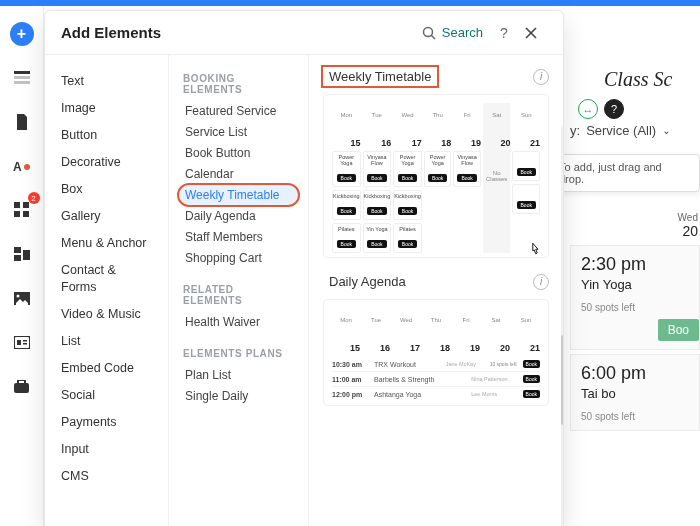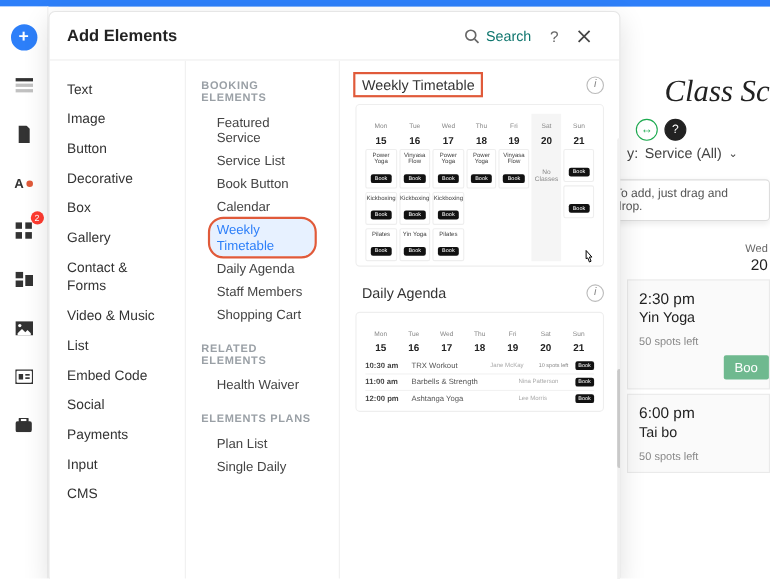--- a/index.html
+++ b/index.html
@@ -17,56 +17,56 @@
   .panel-title { font-weight:600; font-size:15px; flex:0 0 auto; }
   .panel-head-spacer { flex:1; }
   .search { display:flex; align-items:center; gap:6px; color:#0f766e; font-size:13px; }
   .panel-head .ctrl { width:22px; text-align:center; color:#666; font-size:14px; }
   .panel-body { flex:1; display:flex; overflow:hidden; }
   .col1 { width:124px; border-right:1px solid #f0f0f0; padding:12px 0; overflow:auto; }
   .col1 .cat { padding:4px 16px; font-size:12.5px; color:#333; line-height:17px; margin:2px 0; cursor:pointer; }
   .highlight-red { outline:2px solid #e05a3a; outline-offset:0; }
   .col2 { width:140px; border-right:1px solid #f0f0f0; padding:14px 10px; font-size:12px; color:#555; overflow:auto; }
   .grouphdr { font-size:10px; letter-spacing:.6px; color:#9aa0a6; font-weight:600; margin:4px 4px 6px 4px; }
-  .elitem { padding:3px 6px; margin:1px 12px; border-radius:12px; color:#444; cursor:pointer; font-size:12px; }
+  .elitem { padding:3px 6px; margin:1px 0; border-radius:12px; color:#444; cursor:pointer; font-size:12px; }
   .elitem.selected { background:#e7f1ff; color:#2d7ff9; }
   .elitem.selected.highlight-red { outline:2px solid #e05a3a; }
   .col3 { flex:1; padding:12px 14px 0 14px; position:relative; overflow:auto; }
   .preview-title-row { display:flex; align-items:center; justify-content:space-between; margin-bottom:8px; }
   .preview-title { font-size:13px; color:#333; padding:2px 6px; }
   .info-icn { width:16px; height:16px; border:1px solid #bbb; border-radius:50%; font-size:10px; display:flex; align-items:center; justify-content:center; color:#888; font-style:italic; }
   .preview-box { border:1px solid #eee; border-radius:4px; padding:8px 8px 4px 8px; margin-bottom:14px; position:relative; background:#fff; }
   .days-row { display:flex; gap:2px; }
   .daycell { flex:1; text-align:center; }
   .daycell.off { background:#f5f5f5; }
   .dayname { font-size:6px; color:#888; }
-  .daynum { font-size:9px; font-weight:600; display:block; margin-top:1px; }
+  .daynum { font-size:9px; font-weight:600; display:block; margin-top:17px;text-align:right; }
   .slot { border:1px solid #eee; border-radius:2px; margin-top:3px; padding:2px 0; }
   .slot .s-title { font-size:5.5px; color:#444; line-height:6px; }
   .slot .s-btn { background:#111; color:#fff; font-size:5px; padding:1px 4px; border-radius:2px; display:inline-block; margin-top:1px; line-height:6px; }
   .noclasses { font-size:6px; color:#888; margin-top:22px; }
   .cursor { position:absolute; right:4px; bottom:-2px; width:18px; height:18px; }
   .agenda-row { display:flex; align-items:center; gap:6px; font-size:7px; padding:3px 0; border-bottom:1px solid #f2f2f2; }
   .agenda-time { width:36px; font-weight:600; color:#444; }
   .agenda-title { flex:1; color:#555; }
   .agenda-meta { width:38px; color:#aaa; font-size:5.5px; text-align:left; }
   .agenda-pill { font-size:5px; color:#888; }
   .agenda-btn { background:#111; color:#fff; font-size:5px; padding:1px 3px; border-radius:2px; }
   
   .siteback { position:absolute; left:564px; top:0; right:0; height:100%; padding:4px 0 0 6px; }
-  .siteback .title { font-family: Georgia, 'Times New Roman', serif; font-style:italic; font-size:28px; color:#222; margin-top:58px; margin-left:34px; }
+  .siteback .title { font-family: Georgia, 'Times New Roman', serif; font-style:italic; font-size:20px; color:#222; margin-top:58px; margin-left:34px; }
   .ctrl-icons { display:flex; gap:6px; margin:8px 0 4px 8px; align-items:center; }
   .ci { width:20px; height:20px; border:1px solid #ccc; border-radius:50%; display:flex; align-items:center; justify-content:center; background:#fff; font-size:11px; }
   .ci.green { color:#1caa4f; border-color:#1caa4f; }
   .ci.dark { background:#222; color:#fff; border-color:#222; }
   .servicebar { margin:4px 0 10px 0; color:#444; font-size:13px; display:flex; align-items:center; gap:6px; }
   .tooltip { background:#fff; border:1px solid #ddd; border-radius:4px; padding:6px 10px; font-size:11px; color:#555; display:inline-block; margin:6px 0 0 -22px; box-shadow:0 2px 6px rgba(0,0,0,.08); }
   .dateinfo { text-align:right; font-size:10px; color:#666; margin:20px 2px 6px 0; }
   .card { border:1px solid #eaeaea; background:#fafafa; padding:8px 10px; margin:4px 0; }
-  .card .t { font-size:14px; color:#222; }
+  .card .t { font-size:18px; color:#222; }
   .card .sub { font-size:13px; color:#222; margin-top:2px; }
   .spots { font-size:10px; color:#888; margin-top:10px; }
   .bookbtn { background:#6fb98f; color:#fff; font-size:12px; padding:4px 10px; display:inline-block; margin-top:6px; border-radius:2px; float:right; margin-right:-10px; }
   .scrollhint { position:absolute; right:-2px; top:70px; width:4px; height:410px; background:#f0f0f0; border-radius:2px; }
   .scrollhint::before { content:""; position:absolute; top:210px; width:4px; height:90px; background:#c9c9c9; border-radius:2px; }
   svg { display:block; }
 </style>
 </head>
 <body>
 
@@ -185,20 +185,21 @@
     </div>
     <div class="panel-body">
 
       <div class="col1">
         <div class="cat">Text</div>
         <div class="cat">Image</div>
         <div class="cat">Button</div>
         <div class="cat">Decorative</div>
         <div class="cat">Box</div>
         <div class="cat">Gallery</div>
+        <div class="cat">Menu &amp; Anchor</div>
         <div class="cat">Contact &amp; Forms</div>
         <div class="cat">Video &amp; Music</div>
         <div class="cat">List</div>
         <div class="cat">Embed Code</div>
         <div class="cat">Social</div>
         <div class="cat">Payments</div>
         <div class="cat">Input</div>
         <div class="cat">CMS</div>
 
       </div>

